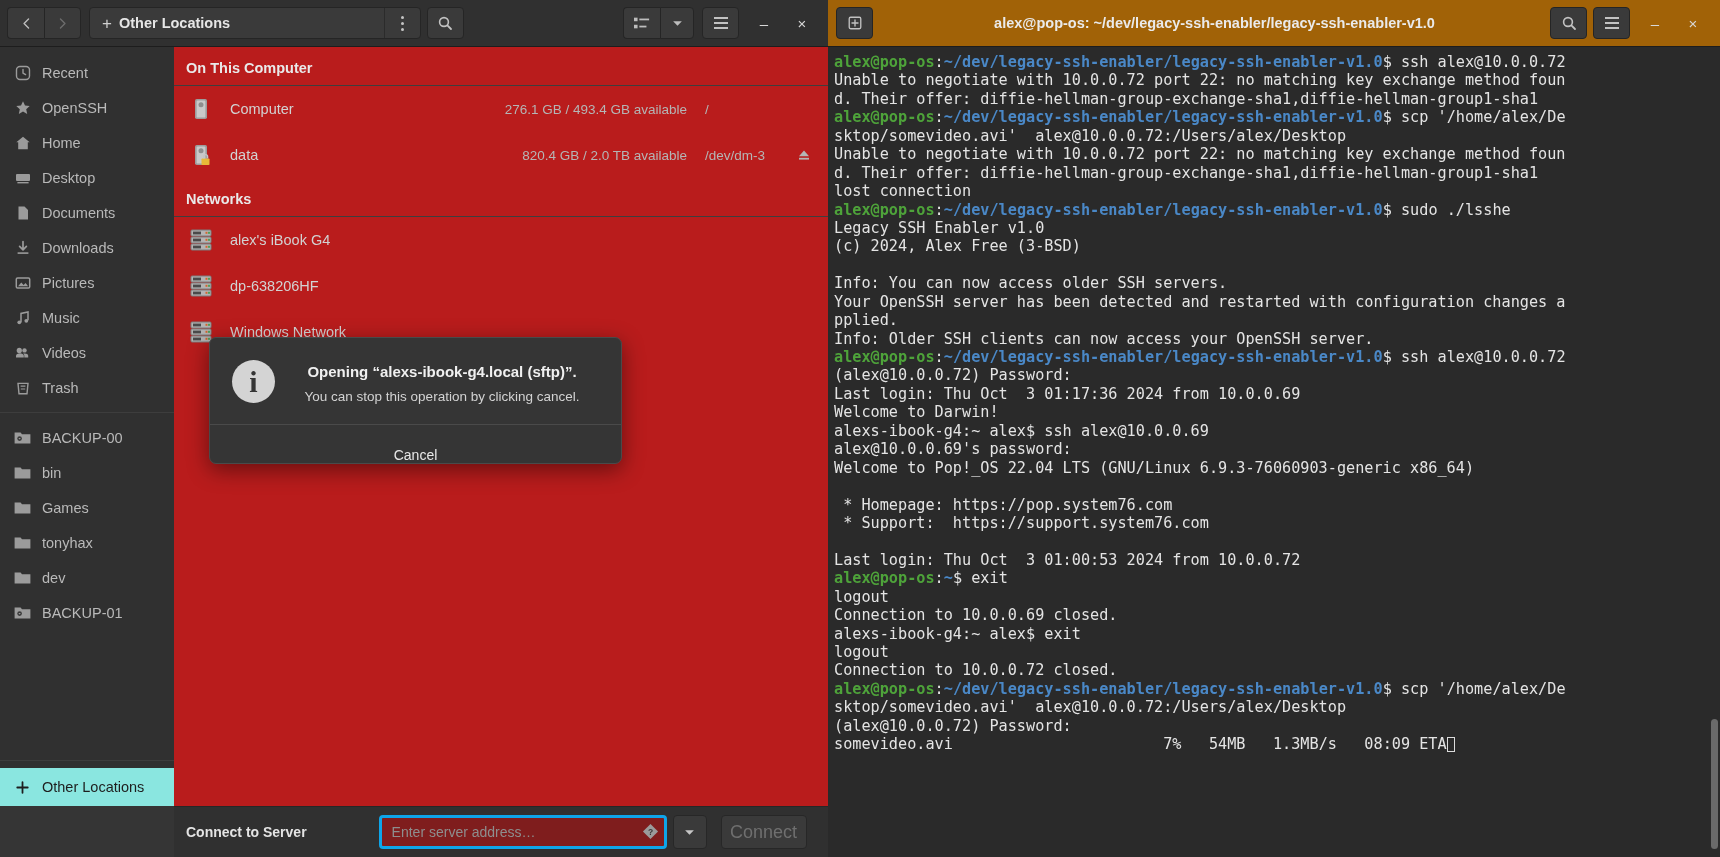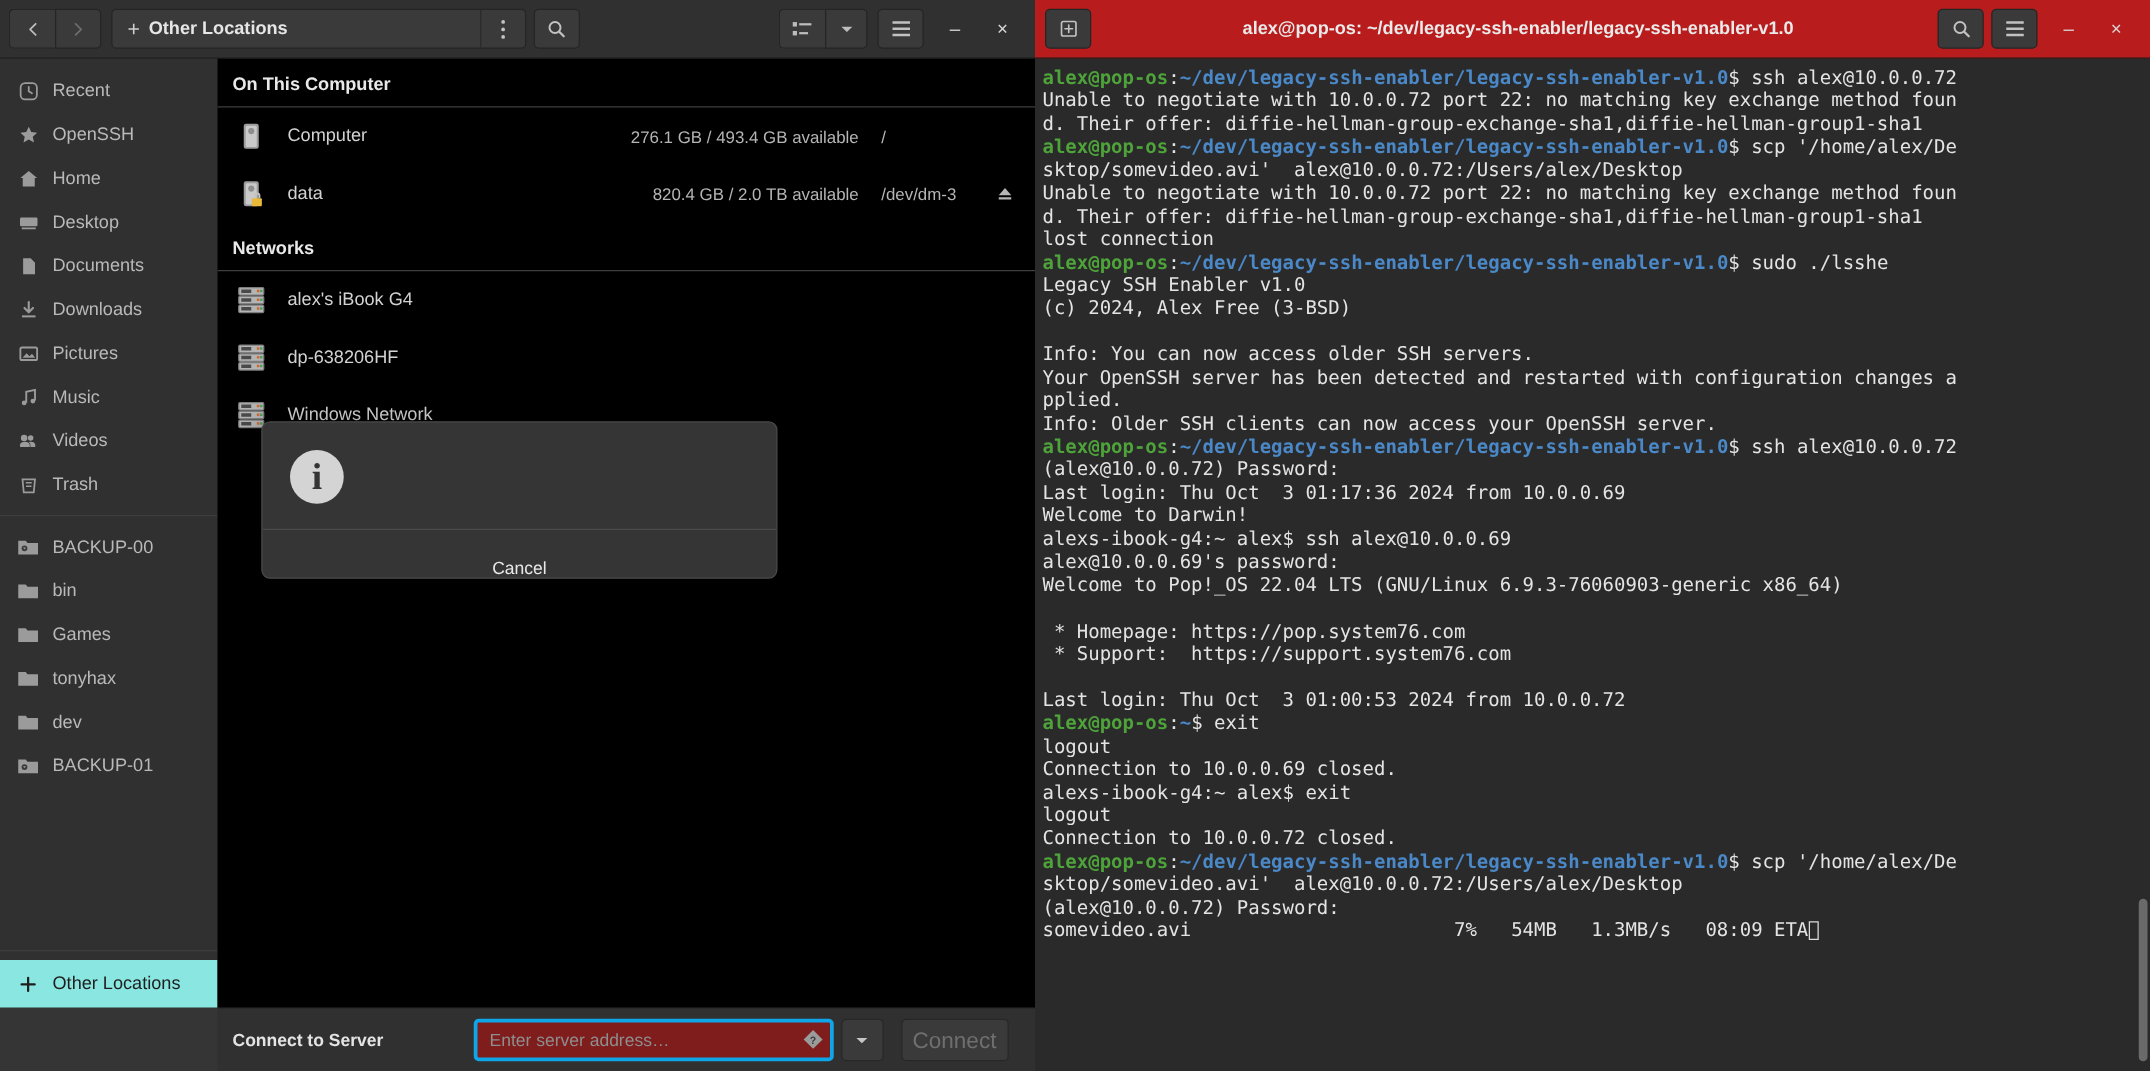--- a/index.html
+++ b/index.html
@@ -74,21 +74,21 @@
     padding-left: 14px; gap: 11px; color: #b9b9b9; font-size: 14.5px;
   }
   .si .ic { width: 17px; height: 17px; display: flex; align-items: center; justify-content: center; flex: 0 0 17px; }
   .si.sel { background: #8ae6e0; color: #1e1e1e; }
   .si.sel .ic svg { fill: #1e1e1e; stroke: #1e1e1e; }
   .sidebar-sep { height: 1px; background: #3d3d3d; margin: 7px 0 7px 0; }
   .sidebar-bottom { position: absolute; left: 0; right: 0; bottom: 0; }
 
   
   .main {
-    flex: 1 1 auto; background: #000000; overflow: hidden; position: relative;
+    flex: 1 1 auto; background: #b91c1c; overflow: hidden; position: relative;
   }
   .sect-hdr {
     color: #e9e9e9; font-size: 14.5px; font-weight: bold;
     padding: 13px 0 9px 12px; border-bottom: 1px solid #3e3e3e;
   }
   .row {
     height: 46px; display: flex; align-items: center;
     padding: 0 12px 0 12px; color: #d2d2d2; font-size: 14.5px;
     position: relative;
   }
@@ -148,21 +148,21 @@
     display: flex; align-items: flex-end; justify-content: center;
     color: #e8e8e8; font-size: 14px;
   }
 
   
   .term {
     position: absolute; left: 828px; top: 0; width: 892px; height: 857px;
     background: #2a2a2a; display: flex; flex-direction: column;
   }
   .term-header {
-    height: 47px; background: #b91c1c; border-bottom: 1px solid #1d1d1d;
+    height: 47px; background: #a16207; border-bottom: 1px solid #1d1d1d;
     display: flex; align-items: center; padding: 0 8px; flex: 0 0 auto;
   }
   .term-title {
     flex: 1 1 auto; text-align: center; color: #eaeaea;
     font-size: 14.5px; font-weight: bold;
   }
   .term-body {
     flex: 1 1 auto; padding: 6px 0 0 6px; overflow: hidden;
     font-family: "DejaVu Sans Mono", "Liberation Mono", monospace;
     font-size: 15.2px; line-height: 18.45px; color: #e4e4e4;
@@ -536,20 +536,24 @@
           </svg>
       </span>
       <span class="conn-btn">
         <span>Connect</span>
       </span>
     </div>
 
     <div class="dialog">
       <div class="dlg-body">
         <div class="dlg-icon">i</div>
+        <div class="dlg-texts">
+          <div class="dlg-title">Opening “alexs-ibook-g4.local (sftp)”.</div>
+          <div class="dlg-sub">You can stop this operation by clicking cancel.</div>
+        </div>
       </div>
       <div class="dlg-btn">
         <span>Cancel</span>
       </div>
     </div>
   </div>
 
   <div class="term">
     <div class="term-header">
       <div class="sqbtn">

